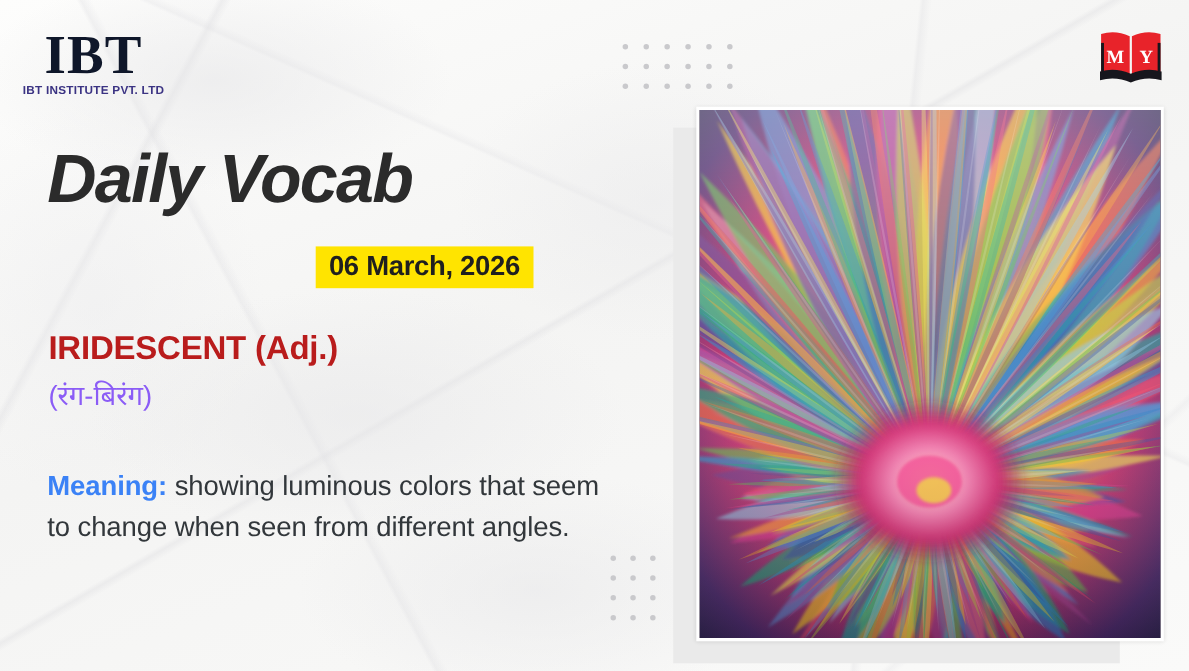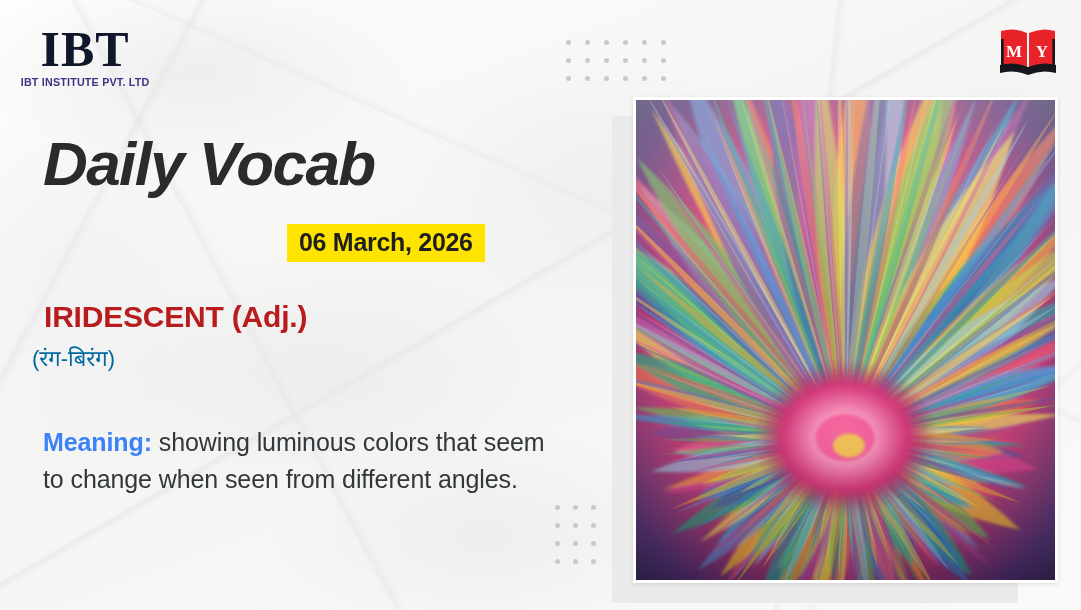--- a/index.html
+++ b/index.html
@@ -107,23 +107,23 @@
   
   .word-en {
     position:absolute; left:44px; top:302px;
     font-size:30px;
     font-weight:bold;
     letter-spacing:-.2px;
     color:#b91c1c;
     line-height:1;
   }
   .word-hi {
-    position:absolute; left:32px; top:346px;
-    font-size:22px;
-    color:#0369a1;
+    position:absolute; left:44px; top:346px;
+    font-size:25px;
+    color:#8b5cf6;
     line-height:1.15;
   }
 
   
   .meaning {
     position:absolute; left:43px; top:424px;
     width:510px;
     font-size:25px;
     color:#32373b;
     line-height:1.46;

